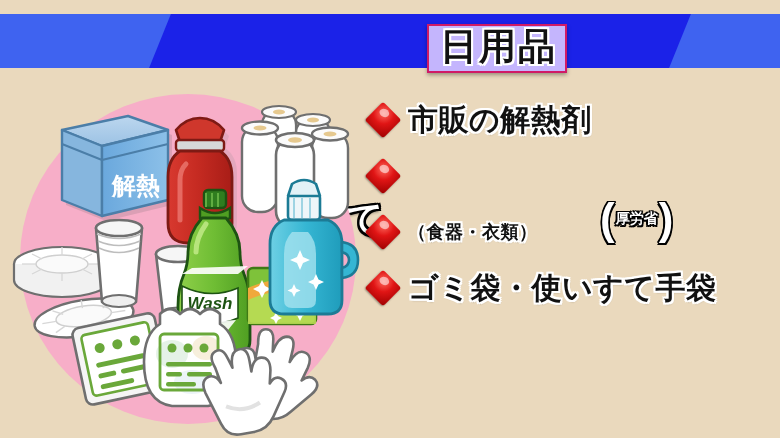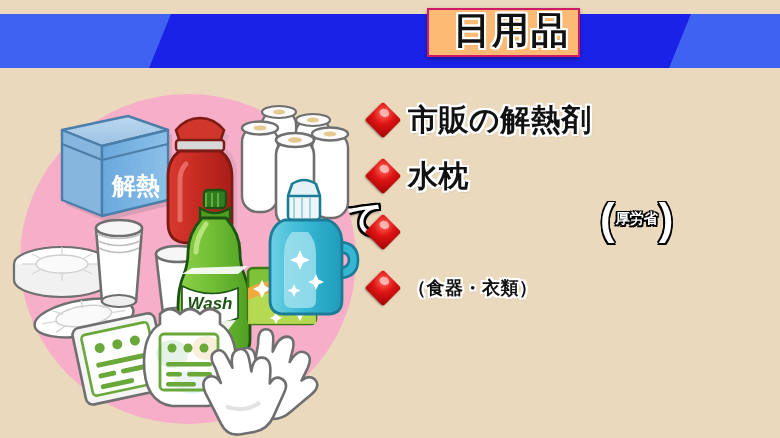--- a/index.html
+++ b/index.html
@@ -40,23 +40,23 @@
     letter-spacing:1px;white-space:nowrap;
     text-shadow:
       -2.2px -2.2px 0 #000, 2.2px -2.2px 0 #000,
       -2.2px  2.2px 0 #000, 2.2px  2.2px 0 #000,
       -2.2px 0 0 #000, 2.2px 0 0 #000,
        0 -2.2px 0 #000, 0 2.2px 0 #000,
        0 3px 3px rgba(0,0,0,.45);
   }
 
   .title-highlight{
-    position:absolute;left:427px;top:8px;
-    background:#fdba74;
-    padding:2px 8px 4px 24px;
+    position:absolute;left:427px;top:24px;
+    background:#c4b5fd;
+    padding:2px 8px 4px 11px;
     border:2px solid #d01a66;
     box-shadow:0 2px 4px rgba(0,0,0,.35);
   }
   .title-highlight span{
     font-size:37px;font-weight:bold;color:#111111;
     letter-spacing:2px;white-space:nowrap;display:block;line-height:1.05;
     text-shadow:
       -2px -2px 0 #fff, 2px -2px 0 #fff,
       -2px  2px 0 #fff, 2px  2px 0 #fff,
       -2px 0 0 #fff, 2px 0 0 #fff,
@@ -352,32 +352,32 @@
   </div>
 
   <div class="list">
 
     <div class="li">
       <span class="diamond"></span>
       <span class="li-text">市販の解熱剤</span>
       <span class="li-text li-sub"></span>
     </div>
 
-    <div class="li">
-      <span class="diamond"></span>
-      <span class="li-text">水枕</span>
-      <span class="li-text li-sub"></span>
-    </div>
 
     <div class="li">
       <span class="diamond"></span>
       <span class="li-text li-sub"></span>
     </div>
 
     <div class="li">
       <span class="diamond"></span>
       <span class="li-text li-sub">（食器・衣類）</span>
     </div>
 
+    <div class="li">
+      <span class="diamond"></span>
+      <span class="li-text">ゴミ袋・使いすて手袋</span>
+      <span class="li-text li-sub"></span>
+    </div>
 
   </div>
 
 </div>
 
 </body></html>

